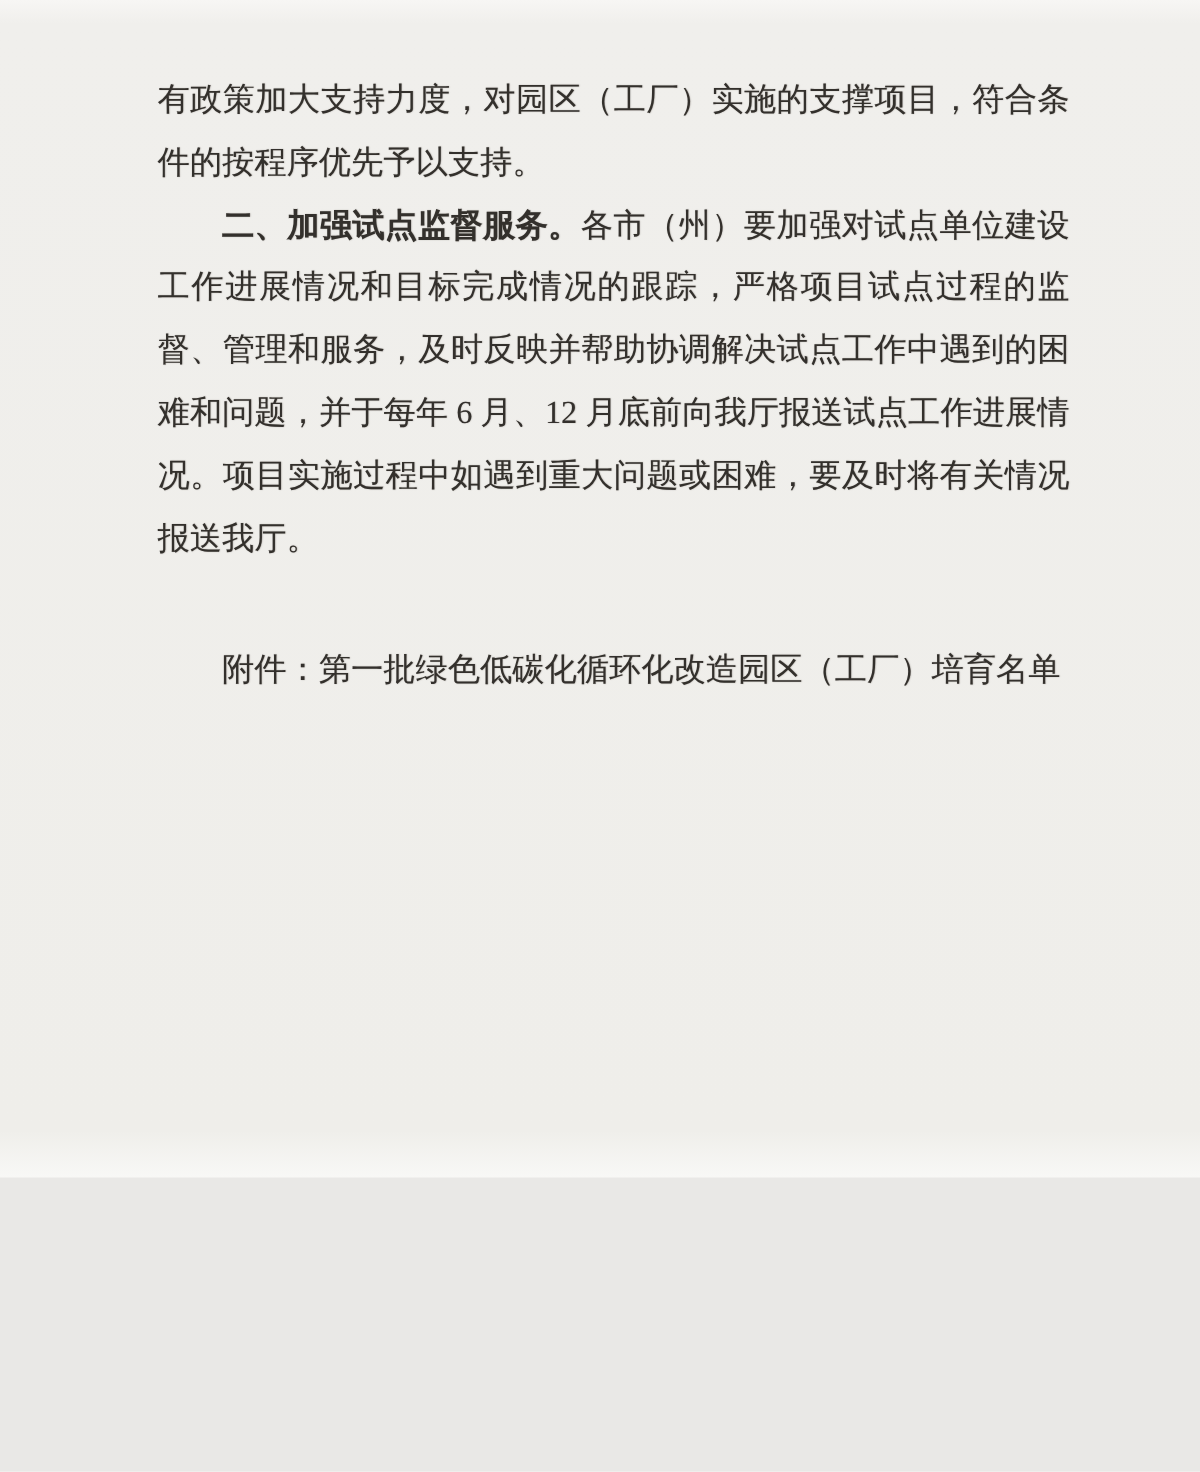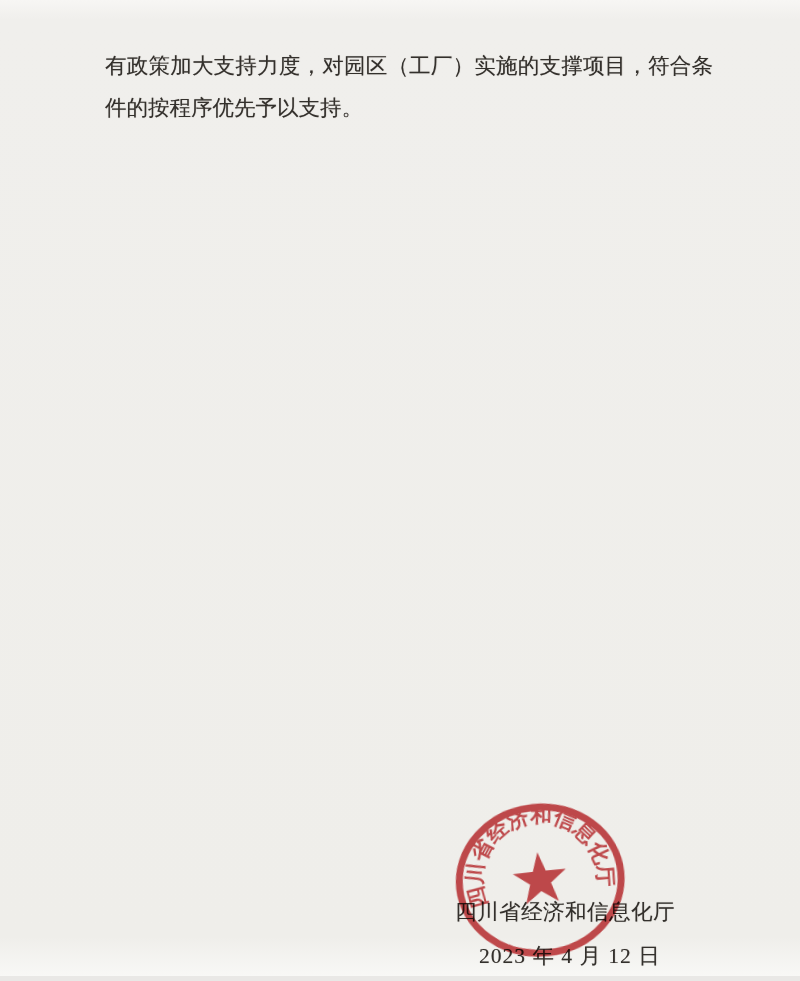--- a/index.html
+++ b/index.html
@@ -2,21 +2,21 @@
 <html style="--paper: #efeeea; --ink: #33302c; --seal-red: #c5393d;"><head>
 <meta charset="utf-8">
 <style>
   html,body { margin:0; padding:0; }
   body {
     width:800px; height:981px;
     background:#e9e8e6;
     font-family:"Liberation Serif","DejaVu Serif",serif;
   }
   .page {
-    position:relative; width:800px; height:976px; overflow:hidden;
+    position:relative; width:800px; height:785px; overflow:hidden;
     background:linear-gradient(180deg,#f7f6f4 0%, #f0efec 2%, #efeeea 96%, #f8f8f6 100%);
     color:var(--ink,#33302c);
   }
   .content {
     position:absolute; left:105px; top:46px; width:608px;
     font-size:21.5px; line-height:41.8px;
     text-align:justify; text-justify:inter-ideograph;
     overflow-wrap:break-word;
     text-shadow:0.3px 0.3px 0.8px rgba(70,62,55,.45);
   }
@@ -48,22 +48,24 @@
   }
 </style>
 </head>
 <body>
 
 <div class="page">
 
   <div class="content">
     <p class="cont">有政策加大支持力度，对园区（工厂）实施的支撑项目，符合条件的按程序优先予以支持。</p>
 
+    <p><span class="hd">二、加强试点监督服务。</span><span>各市（州）要加强对试点单位建设工作进展情况和目标完成情况的跟踪，严格项目试点过程的监督、管理和服务，及时反映并帮助协调解决试点工作中遇到的困难和问题，并于每年 6 月、12 月底前向我厅报送试点工作进展情况。项目实施过程中如遇到重大问题或困难，要及时将有关情况报送我厅。</span></p>
 
 
+    <p class="attachment">附件：第一批绿色低碳化循环化改造园区（工厂）培育名单</p>
   </div>
 
   <div class="issuer">四川省经济和信息化厅</div>
 
   <div class="date">2023 年 4 月 12 日</div>
 
   <svg class="seal" viewBox="0 0 185 170" xmlns="http://www.w3.org/2000/svg">
     <ellipse cx="91" cy="87" rx="81" ry="73" fill="none" stroke="var(--seal-red,#c5393d)" stroke-width="7"></ellipse>
     <polygon points="91,59 97.5,78.1 117.6,78.3 101.5,90.4 107.5,109.7 91,98 74.5,109.7 80.5,90.4 64.4,78.3 84.5,78.1" fill="var(--seal-red,#c5393d)"></polygon>
     <path id="sealArc" d="M 36.5 106.8 A 58 58 0 1 1 145.5 106.8" fill="none"></path>

